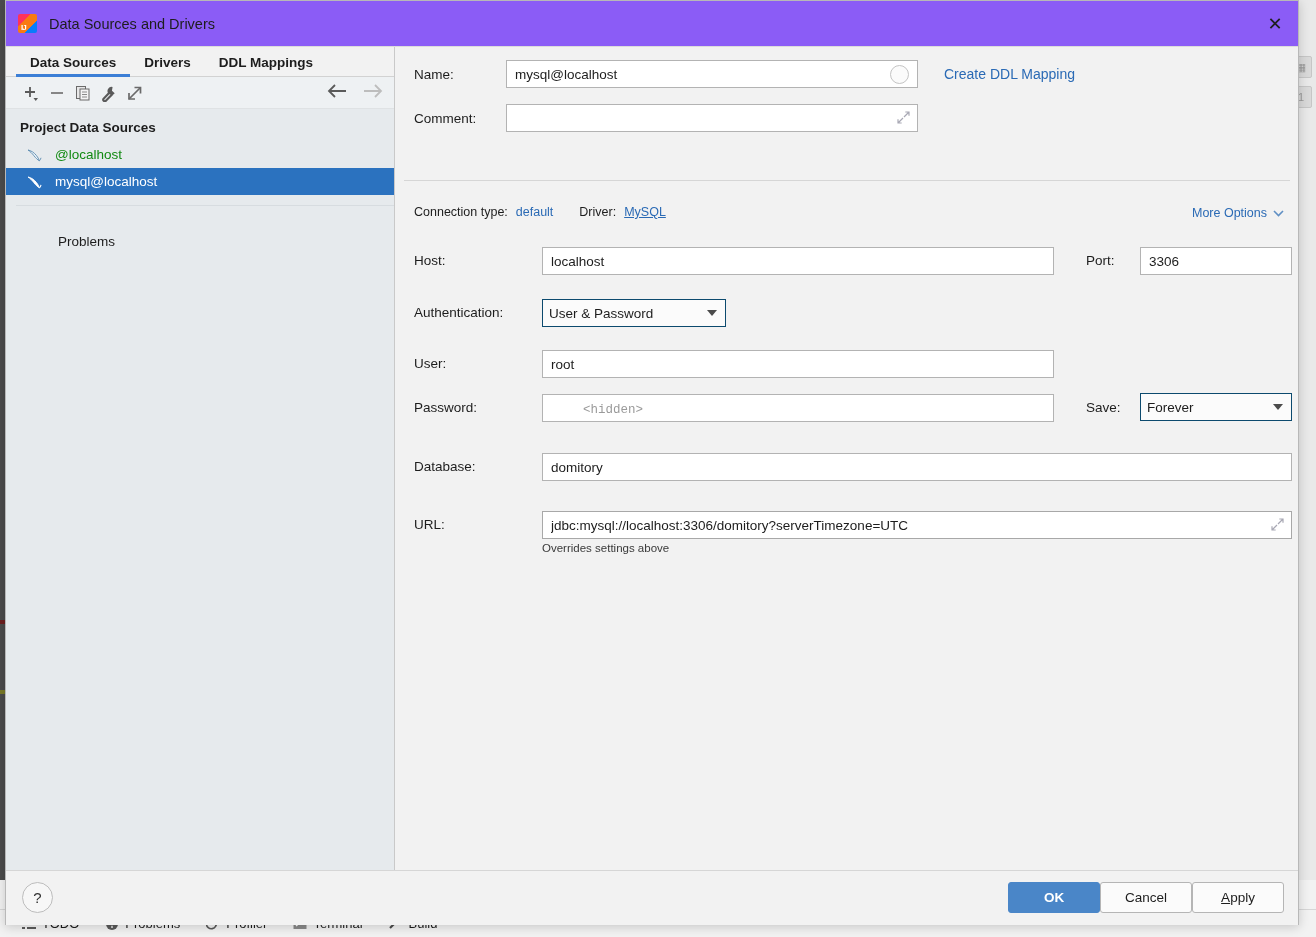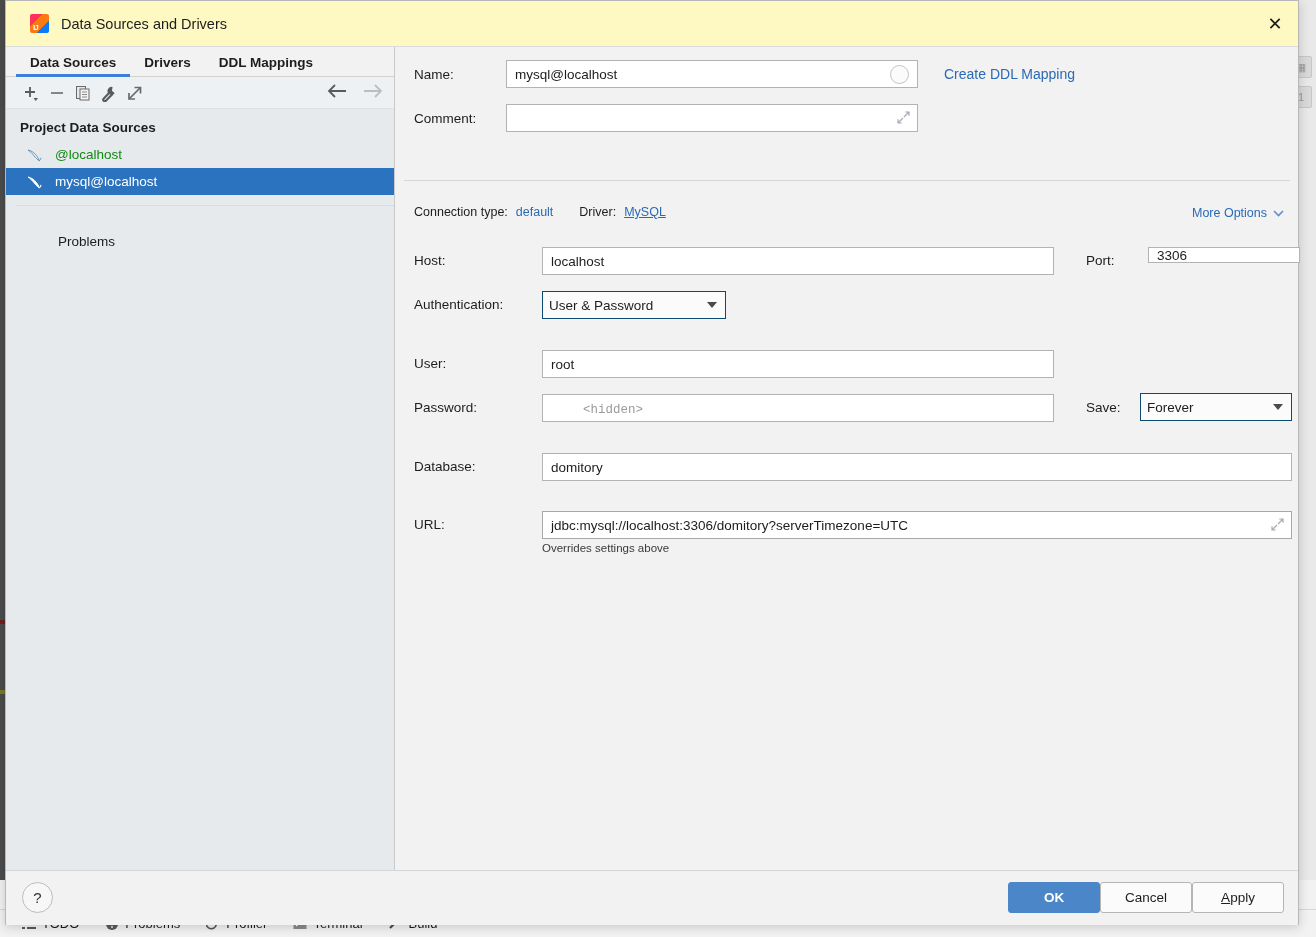--- a/index.html
+++ b/index.html
@@ -41,22 +41,22 @@
   #dialog {
     position: absolute; left: 5px; top: 0; width: 1294px; height: 925px;
     background: #f2f2f2;
     border: 1px solid #b8b8b8;
     box-sizing: border-box;
     box-shadow: 0 2px 10px rgba(0,0,0,0.18);
   }
 
   .titlebar {
     position: relative; height: 46px;
-    background: #fef9c3; border-bottom: 1px solid #dcdcdc;
-    display: flex; align-items: center; padding-left: 24px; box-sizing: border-box;
+    background: #8b5cf6; border-bottom: 1px solid #dcdcdc;
+    display: flex; align-items: center; padding-left: 12px; box-sizing: border-box;
   }
   .app-logo {
     width: 19px; height: 19px; border-radius: 2px; margin-right: 12px;
     background:
       linear-gradient(135deg, #fe315d 0%, #fe315d 33%, #f97a12 33%, #f97a12 66%, #087cfa 66%, #087cfa 100%);
     position: relative; flex: none;
   }
   .app-logo::after {
     content: "IJ"; position: absolute; left: 3px; bottom: 1px;
     font-size: 8px; font-weight: bold; color: #fff; letter-spacing: -1px;
@@ -394,24 +394,24 @@
           <svg width="11" height="8" viewBox="0 0 11 8">
               <path d="M1 2 L5.5 6.5 L10 2" stroke="#5f8fc4" stroke-width="1.6" fill="none"></path>
             </svg>
         </span>
       </div>
 
       <div style="position:absolute; left:18px; top:200px; width:880px; height:30px;">
         <div class="lbl" style="position:absolute; left:0; top:6px;">Host:</div>
         <input class="txt" style="position: absolute; left: 128px; top: 0px; width: 512px; height: 28px;" value="localhost">
         <div class="lbl" style="position:absolute; left:672px; top:6px;">Port:</div>
-        <input class="txt" style="position: absolute; left: 726px; top: 0px; width: 152px; height: 16px; margin-left: 8px;" value="3306">
-      </div>
-
-      <div style="position:absolute; left:18px; top:244px; width:880px; height:30px;">
+        <input class="txt" style="position: absolute; left: 726px; top: 0px; width: 152px; height: 28px;" value="3306">
+      </div>
+
+      <div style="position:absolute; left:18px; top:252px; width:880px; height:30px;">
         <div class="lbl" style="position:absolute; left:0; top:6px;">Authentication:</div>
         <div class="combo-wrap" style="position:absolute; left:128px; top:0;">
           <select class="combo" style="width:184px;">
             <option>User &amp; Password</option>
           </select>
           <span class="combo-arrow"></span>
         </div>
       </div>
 
       <div style="position:absolute; left:18px; top:303px; width:880px; height:30px;">

